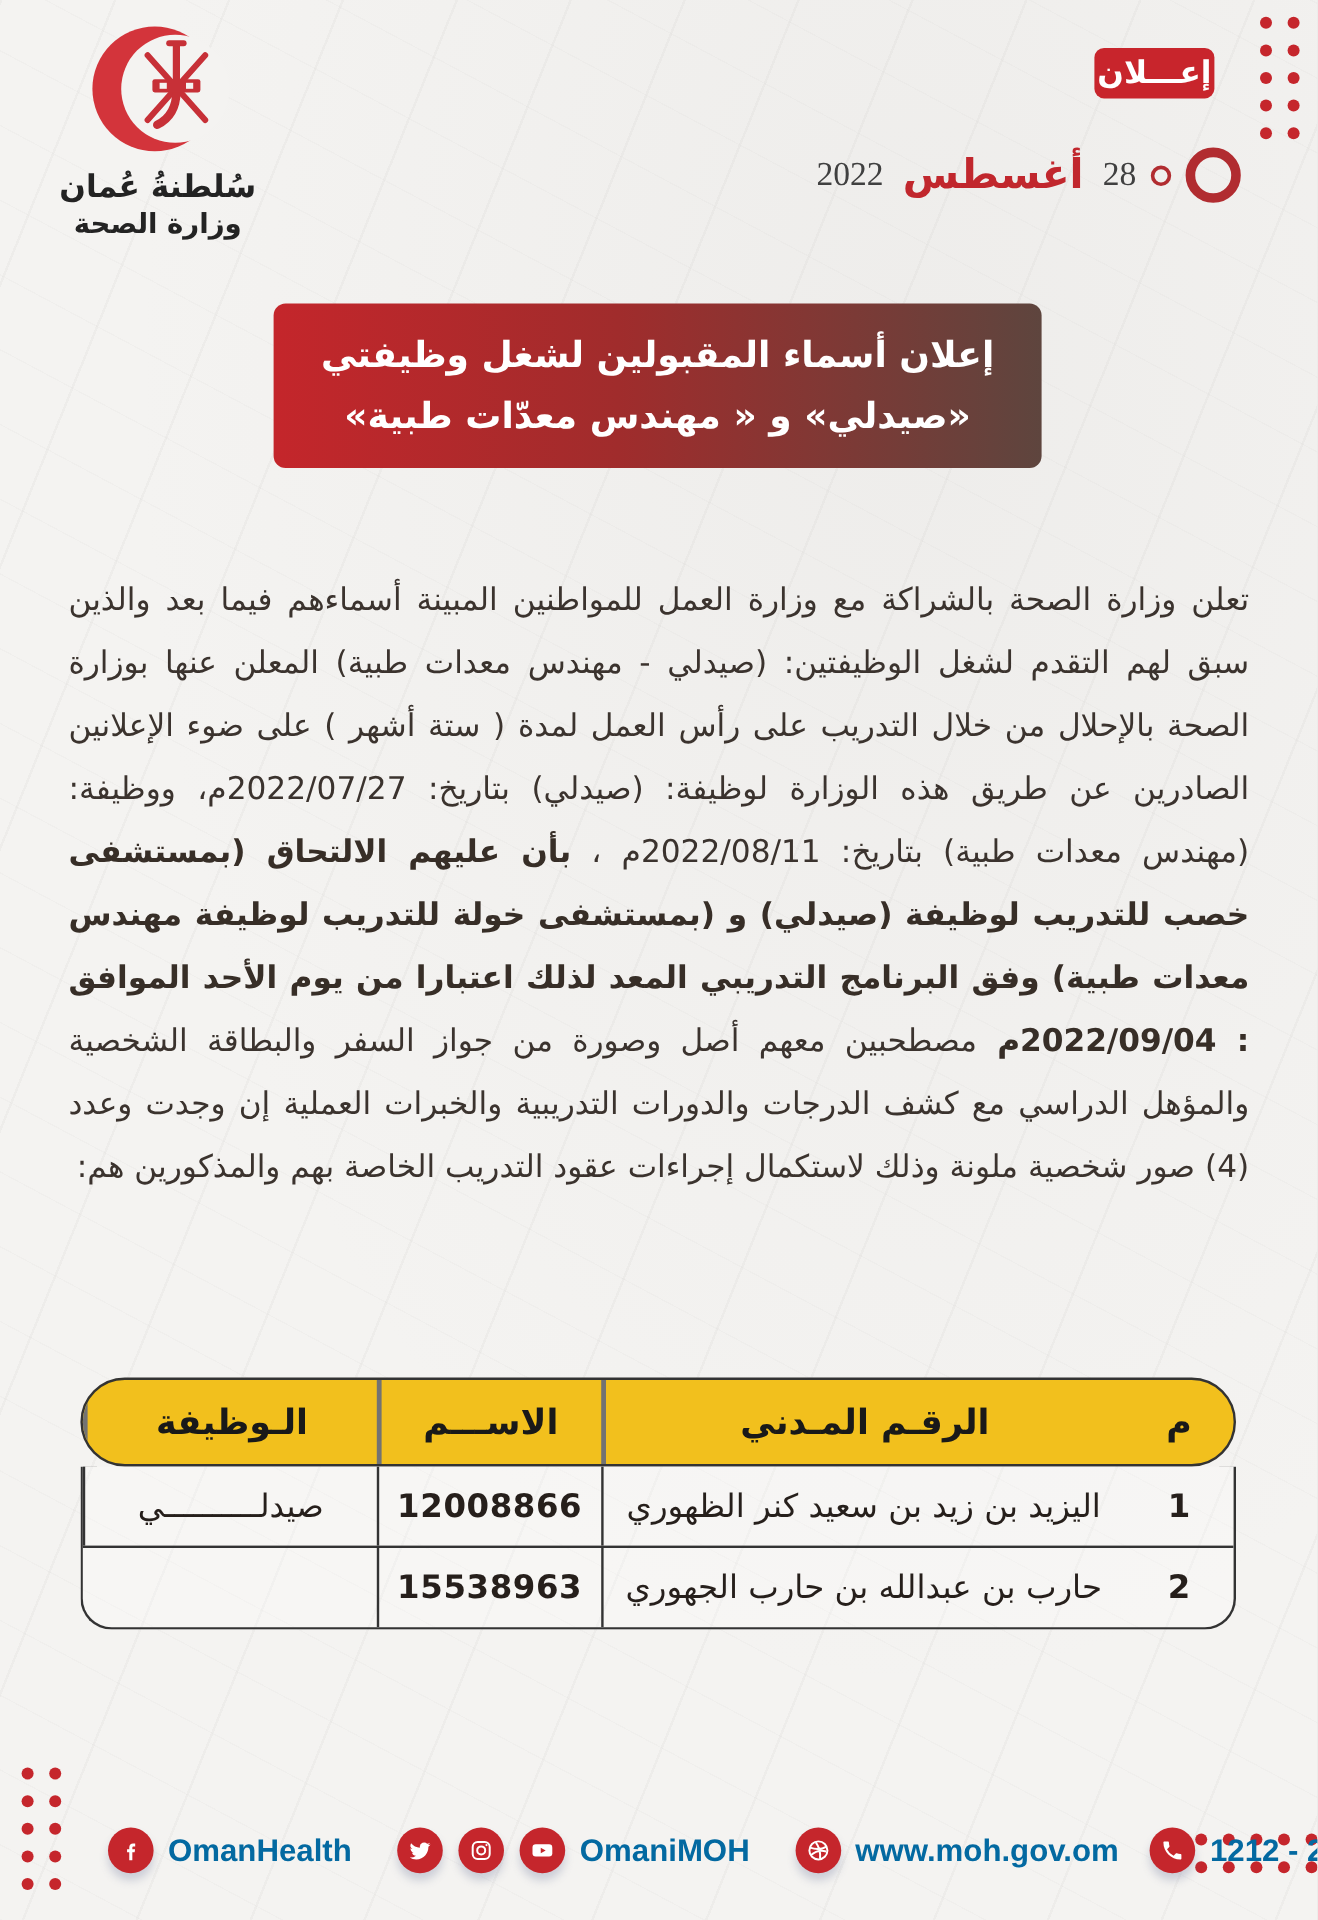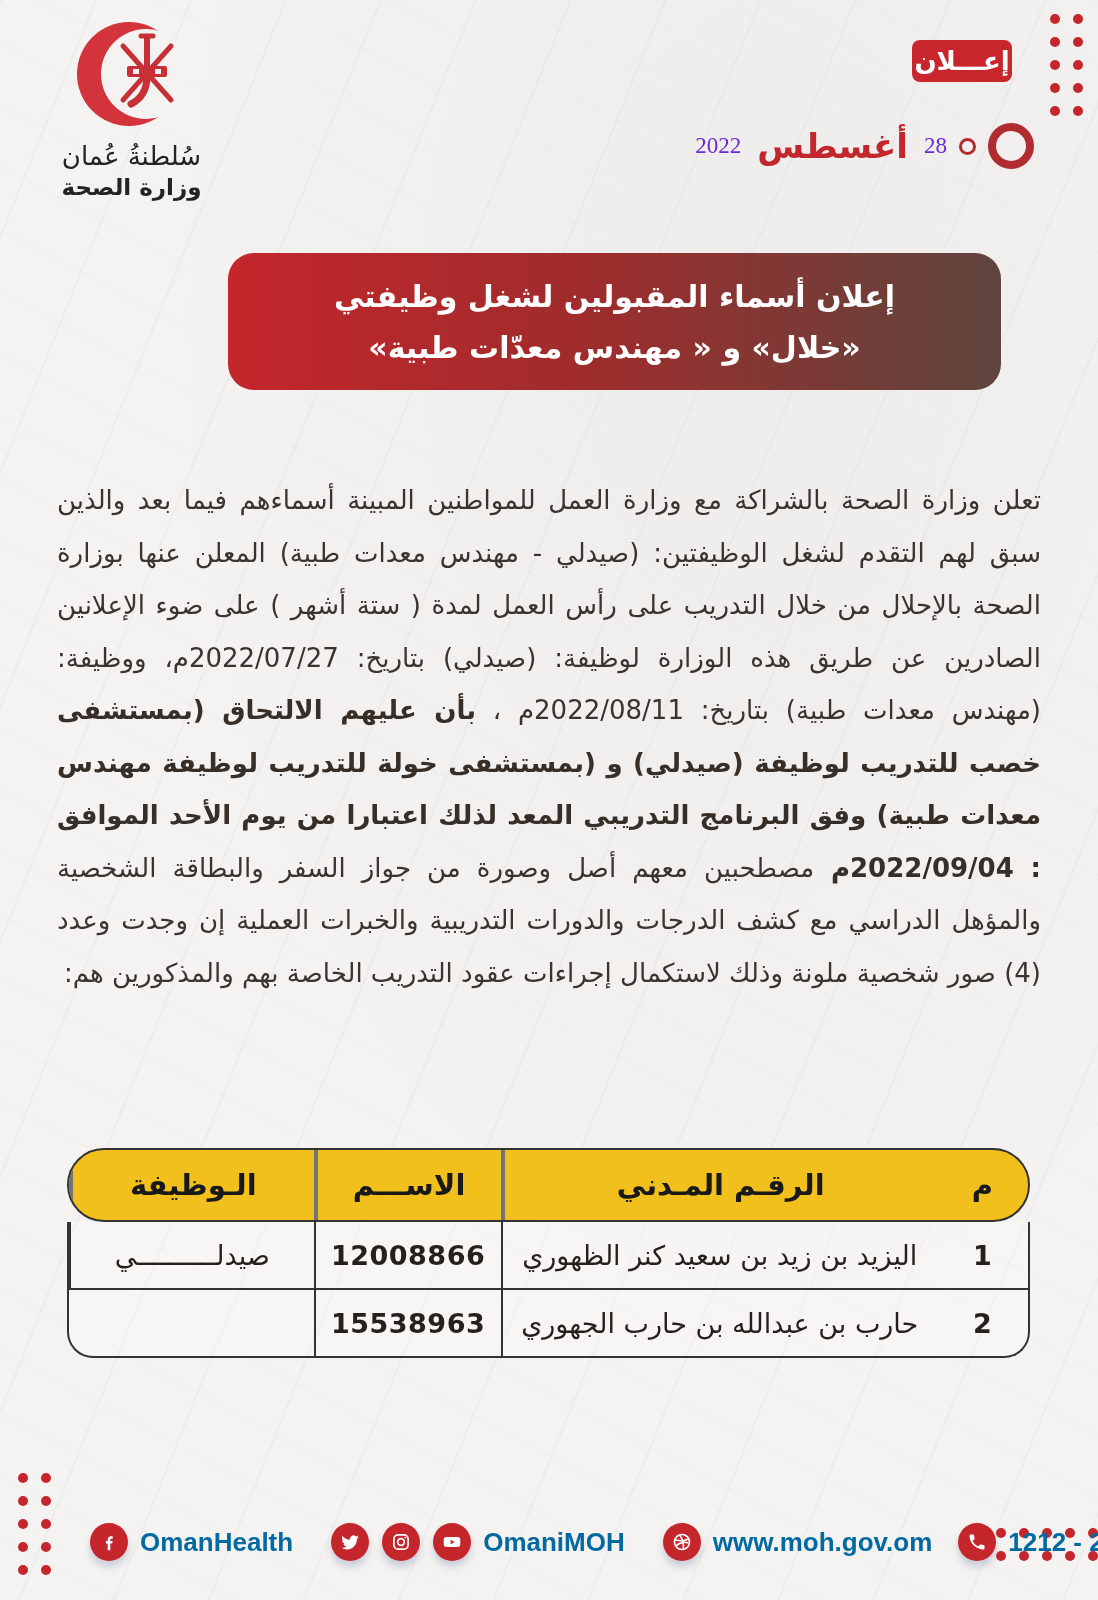--- a/index.html
+++ b/index.html
@@ -28,31 +28,31 @@
     display:flex;align-items:center;justify-content:center;
     font-size:26px;font-weight:bold;direction:rtl;
   }
   
   .date-row{
     position:absolute;top:122px;right:64px;height:48px;
     display:flex;align-items:center;gap:12px;direction:rtl;
   }
   .ring-big{width:30px;height:30px;border:8px solid #b12c30;border-radius:50%;}
   .ring-small{width:11px;height:11px;border:3px solid #b12c30;border-radius:50%;}
-  .date-day,.date-year{font-family:"Liberation Serif", serif;font-size:23px;color:#6d28d9;}
+  .date-day,.date-year{font-family:"Liberation Serif", serif;font-size:28px;color:#404040;}
   .date-month{font-size:34px;font-weight:600;color:#c1272d;margin:0 4px;}
   
   .logo{position:absolute;top:14px;left:34px;width:195px;text-align:center;}
   .logo-cal{direction:rtl;color:#232323;line-height:1.25;margin-top:-6px;}
-  .logo-cal .l1{font-size:26px;font-weight:normal;}
+  .logo-cal .l1{font-size:26px;font-weight:bold;}
   .logo-cal .l2{font-size:23px;font-weight:bold;}
   
   .banner{
-    position:absolute;left:228px;top:253px;width:773px;height:137px;
-    border-radius:26px;direction:rtl;
+    position:absolute;left:228px;top:253px;width:640px;height:137px;
+    border-radius:10px;direction:rtl;
     background:linear-gradient(to right,#c4262b 0%,#a02c2c 45%,#5e453e 100%);
     color:#fff;display:flex;flex-direction:column;justify-content:center;
     text-align:center;gap:16px;font-weight:bold;font-size:30px;
   }
   
   .body-text{
     position:absolute;left:57px;top:448px;width:984px;
     direction:rtl;text-align:justify;
     font-size:26px;line-height:52.5px;color:#3b332e;
   }
@@ -167,21 +167,21 @@
   <div class="date-row">
     <span class="ring-big"></span>
     <span class="ring-small"></span>
     <span class="date-day">28</span>
     <span class="date-month">أغسطس</span>
     <span class="date-year">2022</span>
   </div>
 
   <div class="banner">
     <div>إعلان أسماء المقبولين لشغل وظيفتي</div>
-    <div>«خلال» و « مهندس معدّات طبية»</div>
+    <div>«صيدلي» و « مهندس معدّات طبية»</div>
   </div>
 
   <p class="body-text"><span>تعلن وزارة الصحة بالشراكة مع وزارة العمل للمواطنين المبينة أسماءهم فيما بعد والذين سبق لهم التقدم لشغل الوظيفتين: (صيدلي - مهندس معدات طبية) المعلن عنها بوزارة الصحة بالإحلال من خلال التدريب على رأس العمل لمدة ( ستة أشهر ) على ضوء الإعلانين الصادرين عن طريق هذه الوزارة لوظيفة: (صيدلي) بتاريخ: 2022/07/27م،  ووظيفة: (مهندس معدات طبية) بتاريخ: 2022/08/11م ، </span><b>بأن عليهم الالتحاق (بمستشفى خصب للتدريب لوظيفة (صيدلي) و (بمستشفى خولة للتدريب لوظيفة مهندس معدات طبية) وفق البرنامج التدريبي المعد لذلك اعتبارا من يوم الأحد الموافق : 2022/09/04م </b><span>مصطحبين معهم أصل وصورة من جواز السفر والبطاقة الشخصية والمؤهل الدراسي مع كشف الدرجات والدورات التدريبية والخبرات العملية إن وجدت وعدد (4) صور شخصية ملونة وذلك لاستكمال إجراءات عقود التدريب الخاصة بهم والمذكورين هم:</span></p>
 
   <div class="table-wrap">
     <div class="thead">
       <div>م</div>
       <div>الرقـم المـدني</div>
       <div>الاســـم</div>
       <div>الـوظيفة</div>

